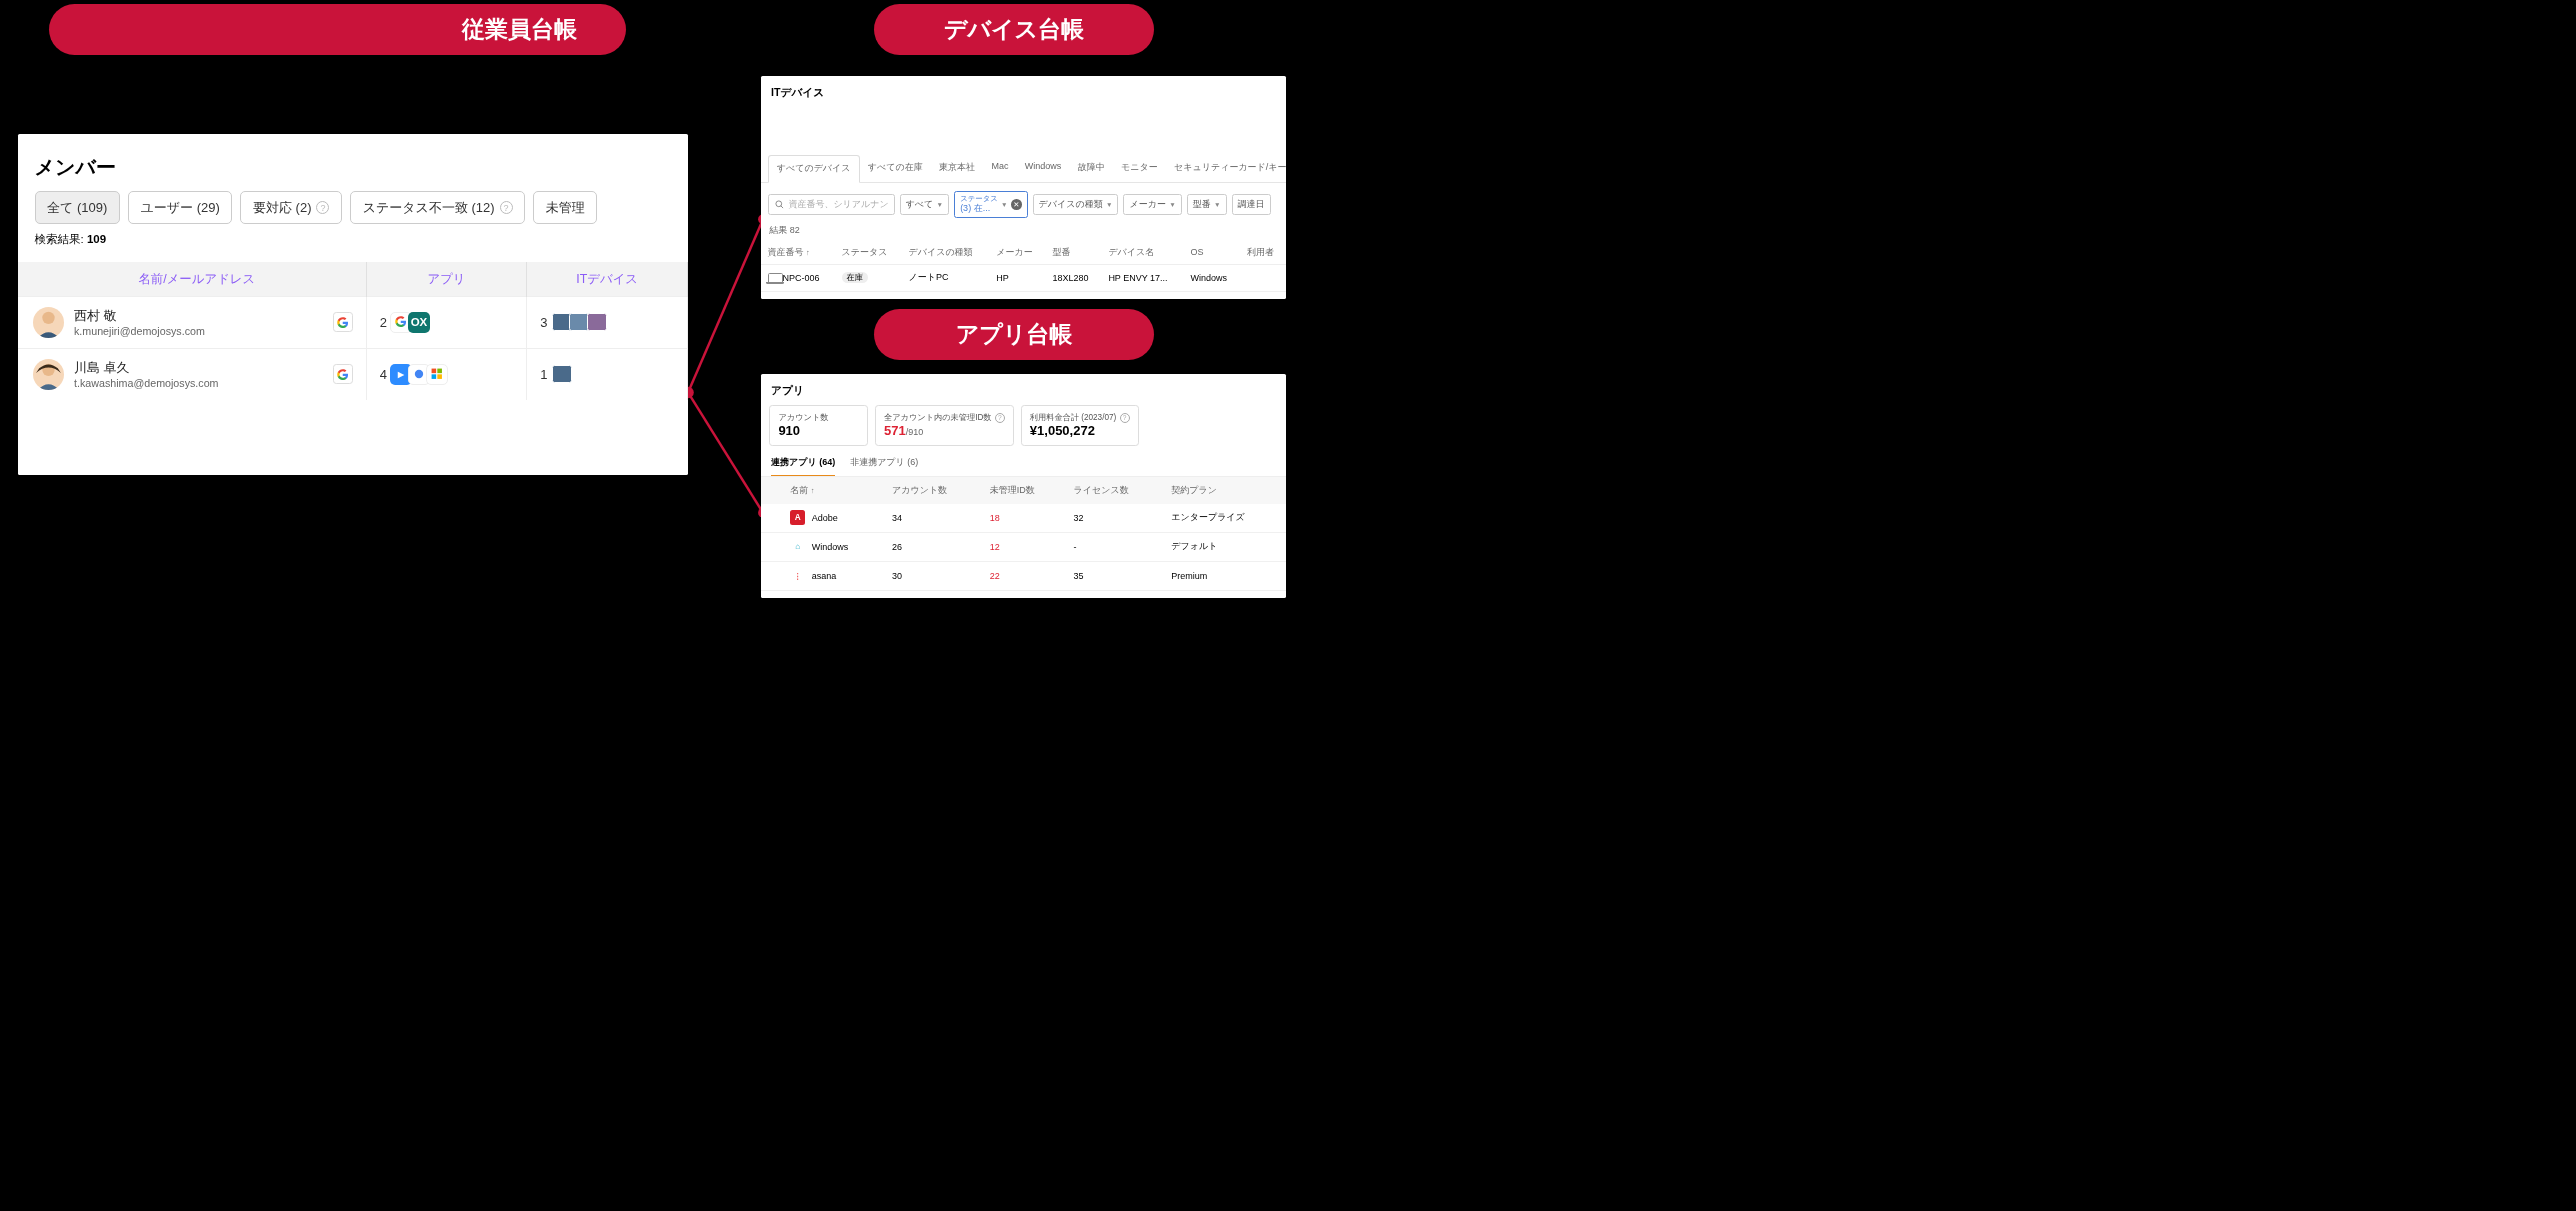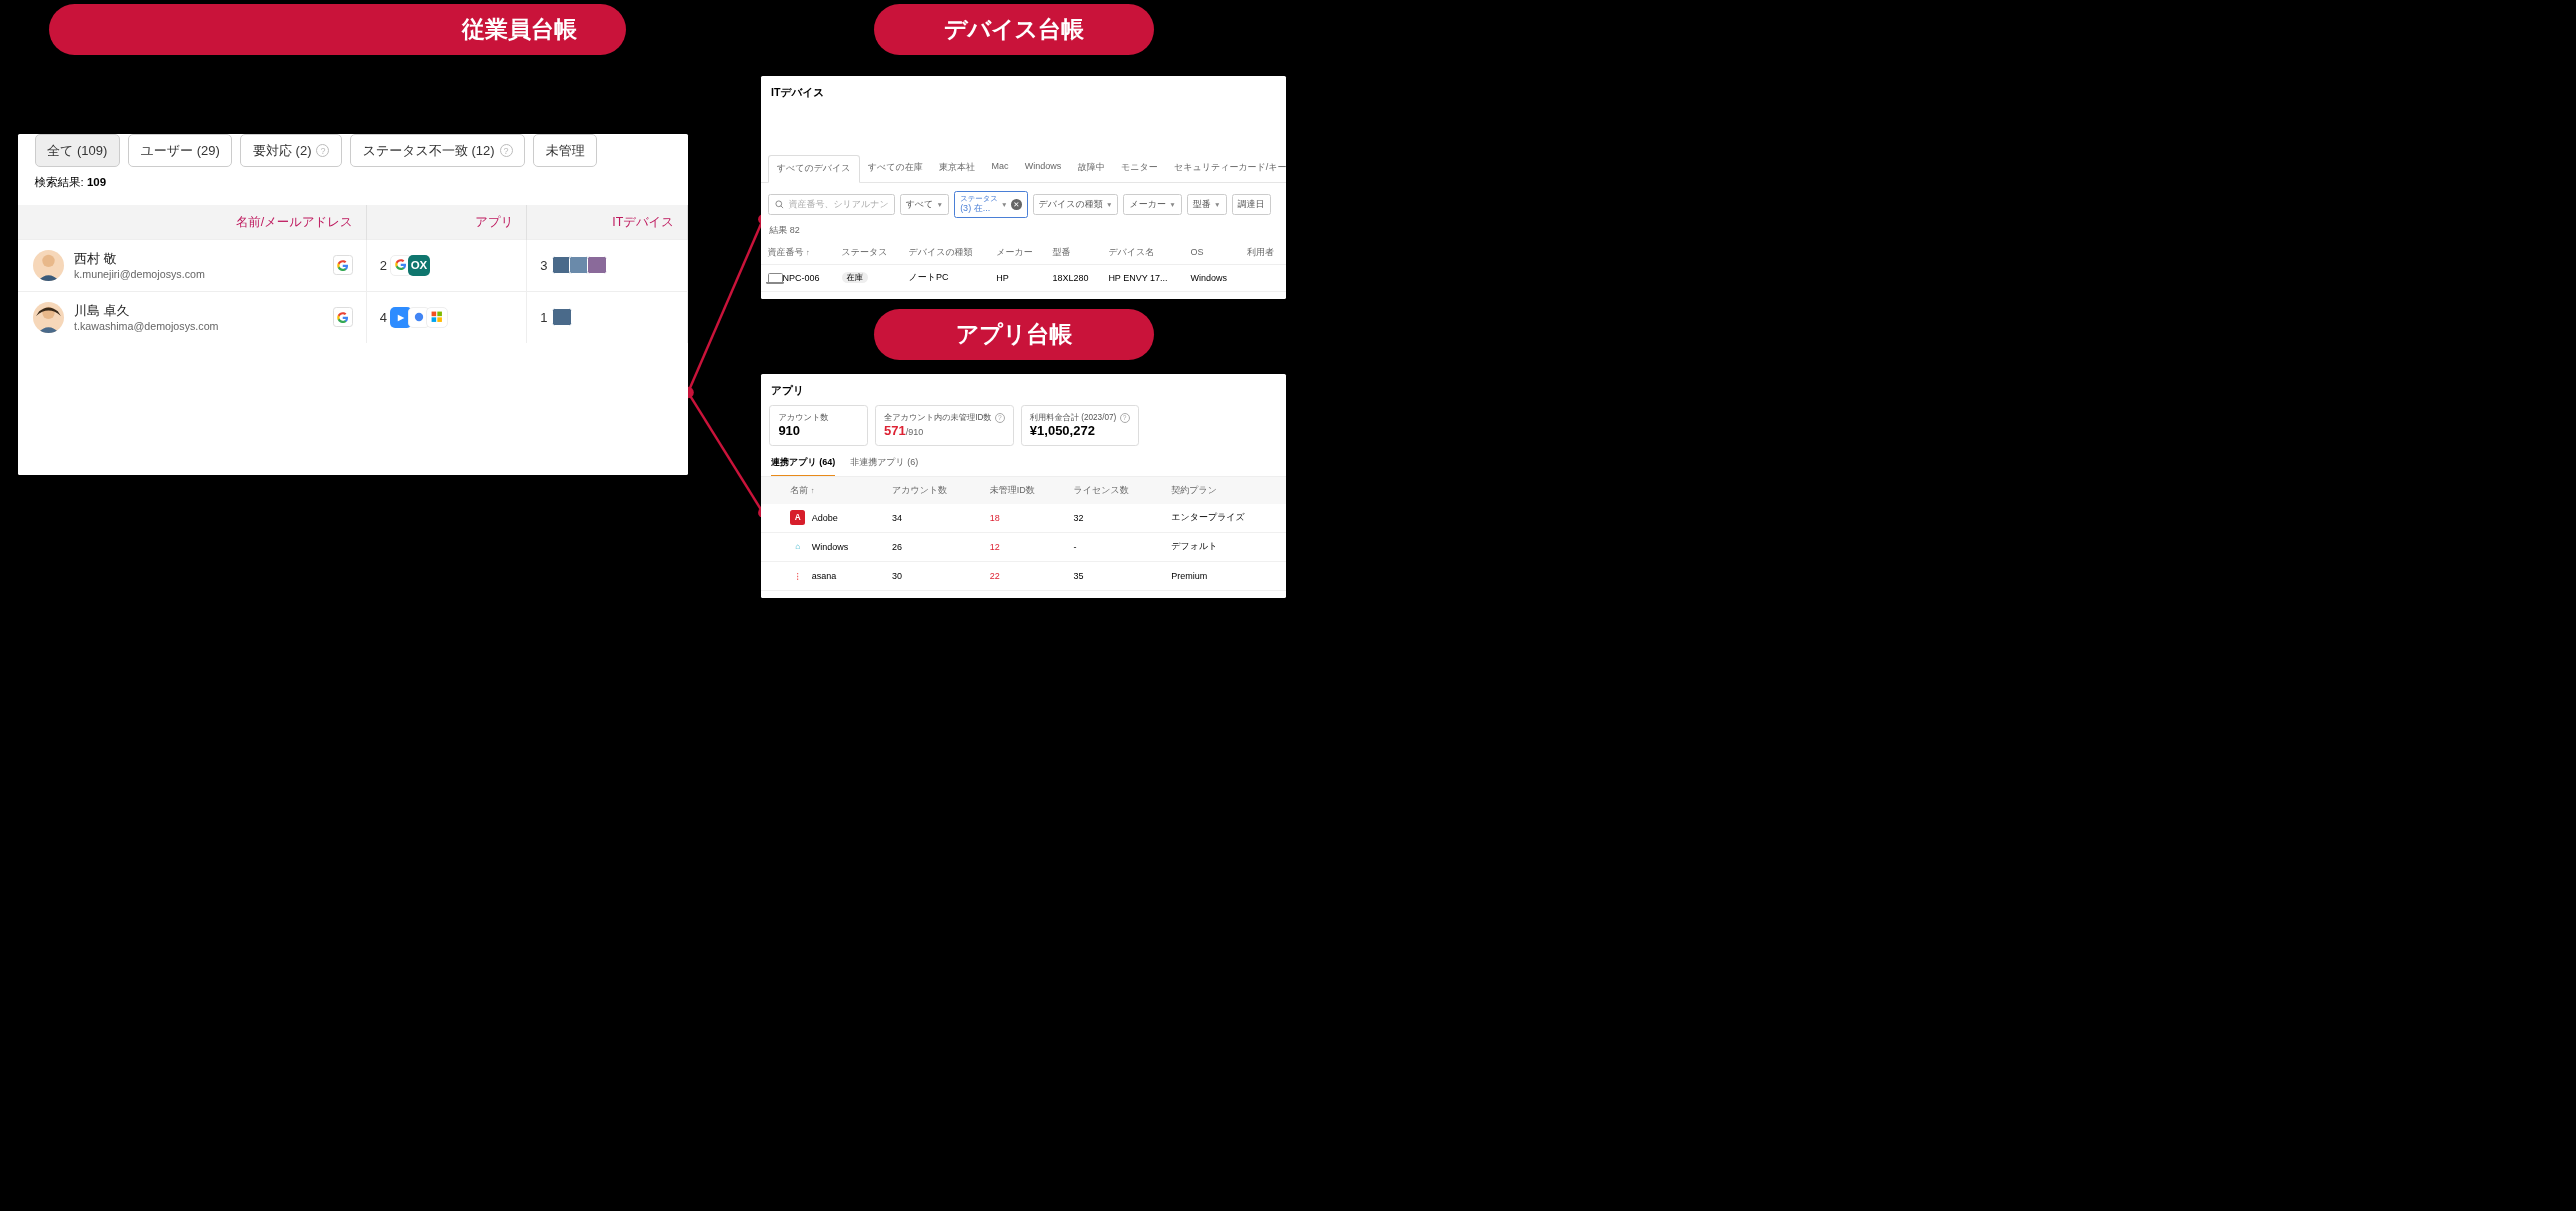--- a/index.html
+++ b/index.html
@@ -25,21 +25,21 @@
   .members .tabs { display: flex; gap: 8.2px; padding: 0 16.5px 8.2px; }
   .members .tab { border: 0.8px solid #ccc; border-radius: 5px; padding: 6.6px 11.5px; font-size: 13px; color: #333; background: #fff; cursor: pointer; display: flex; align-items: center; gap: 5px; white-space: nowrap;}
   .members .tab.active { background: #eee; }
   .members .help { display:inline-flex; width:13px;height:13px;border:0.8px solid #bbb;border-radius:50%;justify-content:center;align-items:center;font-size:9px;color:#bbb;}
   .members .searchrow { display:flex; gap:10px; padding: 0 16.5px 5px; align-items:center;}
   .members .search { display:flex; align-items:center; border:0.8px solid #ccc; border-radius:5px; padding:6.6px 8.2px; gap:6.6px; width:256px;}
   .members .search input { border:0; outline:0; font-size:11.5px; flex:1; color:#888;}
   .members .addfilter { border:0.8px dashed #bbb; border-radius:15px; padding:6.6px 15px; color:#888; font-size:11.5px; display:flex;align-items:center;gap:5px;}
   .members .resultcount { padding: 0 16.5px; font-size:11.5px; }
   .members table { width:100%; border-collapse:collapse; margin-top:15px;}
-  .members th { background:#f3f3f3; text-align:right; padding:8.2px 13px; font-weight:400; font-size:12.4px; color:#be185d; border-right:0.8px solid #e0e0e0;}
+  .members th { background:#f3f3f3; text-align:center; padding:8.2px 13px; font-weight:400; font-size:12.4px; color:#8b5cf6; border-right:0.8px solid #e0e0e0;}
   .members th:first-child{ padding-left:23px;}
   .members td { padding:10px 13px; border-top:0.8px solid #eee; border-right:0.8px solid #eee; vertical-align:middle;}
   .members td:first-child{padding-left:15px;}
   .members .member { display:flex; align-items:center; gap:10px; }
   .members .avatar { width:31px;height:31px;border-radius:50%;background:#f6d7b9;overflow:hidden;display:flex;align-items:flex-end;justify-content:center;}
   .avatar svg{width:100%;height:100%;}
   .members .mname { font-size:13px; color:#222;}
   .members .memail{ font-size:10.7px; color:#666;}
   .gicon{width:20px;height:20px;border:0.8px solid #ddd;border-radius:3.3px;display:inline-flex;align-items:center;justify-content:center;margin-left:auto;}
   .cellflex{display:flex;align-items:center;gap:6.6px;}
@@ -102,20 +102,21 @@
   <circle cx="834" cy="476" r="7" fill="#c9133a"></circle>
   <circle cx="925" cy="266" r="6" fill="#c9133a"></circle>
   <circle cx="925" cy="622" r="6" fill="#c9133a"></circle>
 </svg>
 
 <div class="badge emp">従業員台帳</div>
 <div class="badge dev">デバイス台帳</div>
 <div class="badge app">アプリ台帳</div>
 
 <div class="panel members">
+  <div class="title">メンバー</div>
   <div class="tabs">
     <div class="tab active">全て (109)</div>
     <div class="tab">ユーザー (29)</div>
     <div class="tab">
         <span>要対応 (2)</span>
         <span class="help">?</span>
       </div>
     <div class="tab">
         <span>ステータス不一致 (12)</span>
         <span class="help">?</span>

